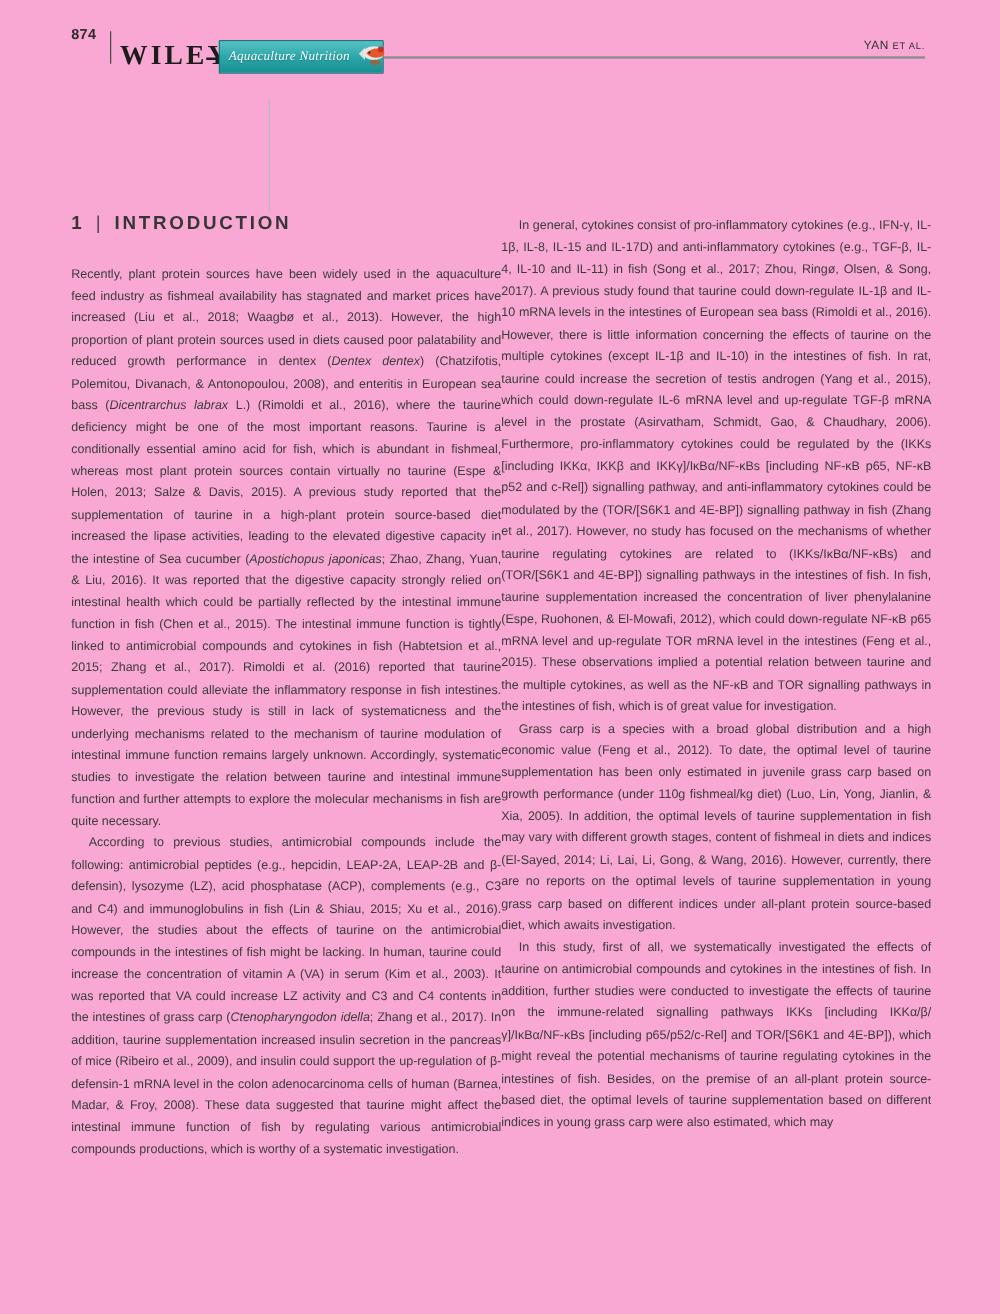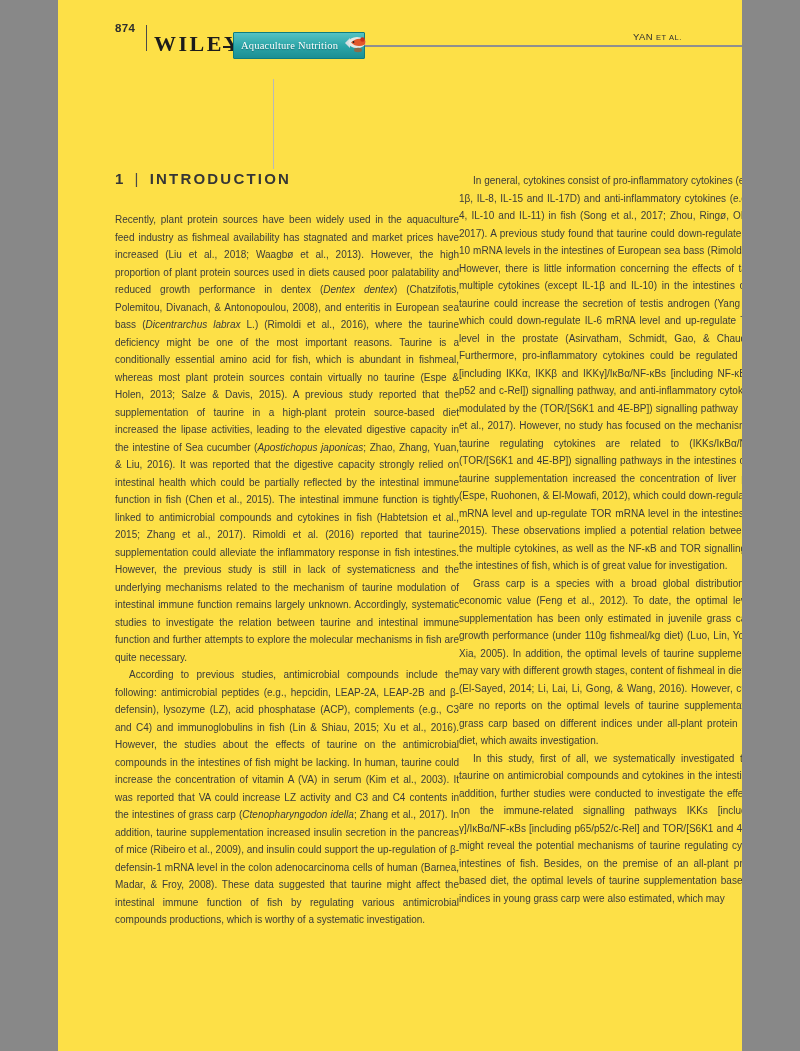--- a/index.html
+++ b/index.html
@@ -1,31 +1,31 @@
 <!DOCTYPE html>
 <html lang="en"><head>
 <meta charset="utf-8">
 <style>
   html,body{margin:0;padding:0;background:#888;}
   .page{
-    position:relative;width:684px;height:1051px;margin:0 auto;background:#fde047;
+    position:relative;width:800px;height:1051px;margin:0 auto;background:#f9a8d4;
     font-family:"Liberation Sans",sans-serif;color:#3b3b3b;overflow:hidden;
   }
   
   .page-num{position:absolute;left:57px;top:22px;font-size:11.5px;font-weight:700;color:#2e2e2e;letter-spacing:.3px;}
   .pn-bar{position:absolute;left:88px;top:25px;width:1px;height:26px;background:#4a4a4a;}
   .wiley{position:absolute;left:96px;top:31px;font-family:"Liberation Serif",serif;font-size:22px;font-weight:600;letter-spacing:2.5px;color:#1c1c1c;}
   .wiley-dash{position:absolute;left:165px;top:46px;width:9px;height:2px;background:#1c1c1c;}
   .journal-banner{
     position:absolute;left:175px;top:32px;width:132px;height:27px;
     background:linear-gradient(180deg,#55c2c3 0%,#2aa4a7 55%,#1b8f93 100%);
     border:1px solid #0e7d80;box-sizing:border-box;border-radius:1px;
     display:flex;align-items:center;padding-left:7px;
   }
-  .journal-name{font-family:"Liberation Serif",serif;font-size:10.5px;color:#ffffff;letter-spacing:.2px;text-shadow:0 1px 1px rgba(0,60,60,.45);white-space:nowrap;}
+  .journal-name{font-family:"Liberation Serif",serif;font-size:10.5px;color:#ffffff;letter-spacing:.2px;text-shadow:0 1px 1px rgba(0,60,60,.45);white-space:nowrap;font-style:italic;}
   .fish{margin-left:4px;flex:0 0 auto;}
   .header-rule{position:absolute;left:307px;top:45px;width:433px;height:2px;background:#8f8f8f;}
   .running-head{position:absolute;top:31px;right:60px;font-size:9.5px;color:#2f2f2f;letter-spacing:.4px;margin-left:32px;}
   .running-head .etal{font-size:7.5px;letter-spacing:.6px;}
   
   .funding{position:absolute;left:57px;top:80px;width:158px;font-size:9.6px;line-height:15px;color:#3d3d3d;white-space:pre-line;}
   .funding-divider{position:absolute;left:215px;top:79px;width:1px;height:90px;background:#b9b9b9;}
   
   .body{position:absolute;left:57px;top:170px;width:688px;display:flex;}
   .col{flex:1 1 0;min-width:0;}

